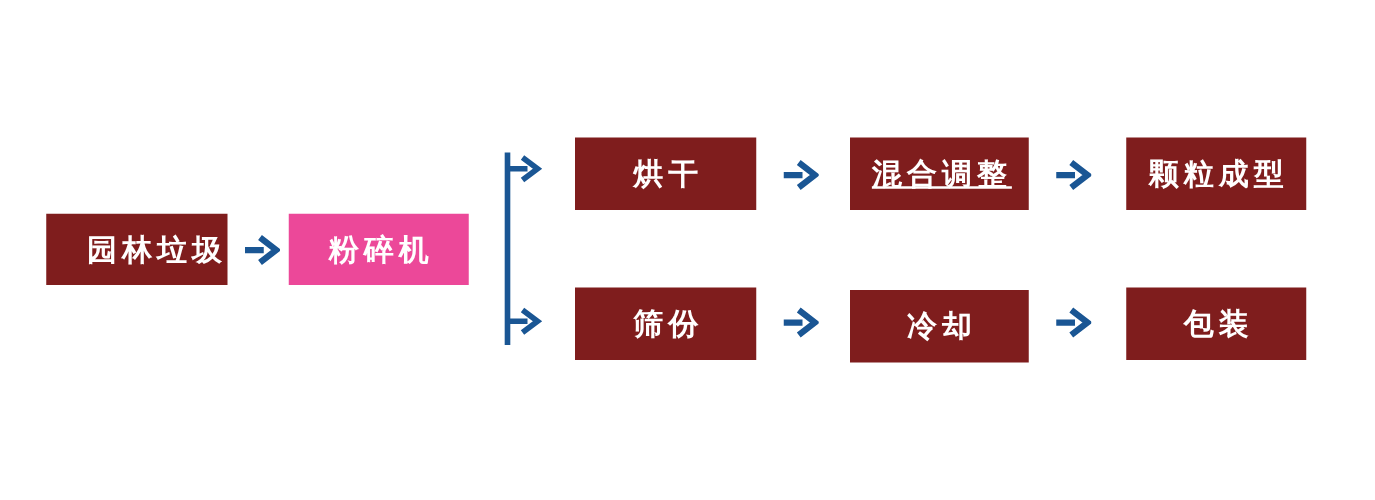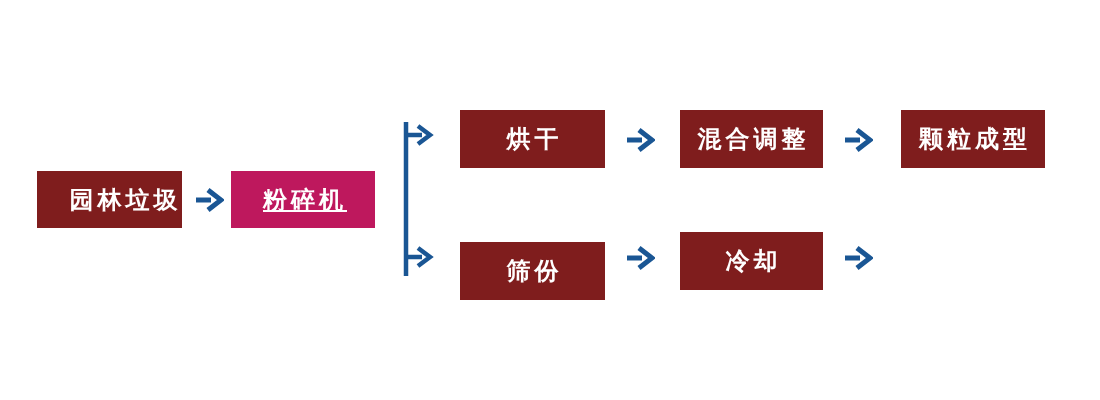--- a/index.html
+++ b/index.html
@@ -22,33 +22,33 @@
     justify-content: center;
     color: #ffffff;
     font-size: 24px;
     font-weight: bold;
     letter-spacing: 4px;
     padding-left: 4px;
     box-sizing: border-box;
     white-space: nowrap;
   }
   .node.blue { background: #7f1d1d; }
-  .node.red  { background: #be185d; text-decoration: underline; }
+  .node.red  { background: #ec4899; }
 
   
   .n-garden  { left: 37px;  top: 171px; width: 145px; height: 57px; padding-left: 32px; }
   .n-crusher { left: 231px; top: 171px; width: 144px; height: 57px; }
 
   
   .n-drying  { left: 460px; top: 110px; width: 145px; height: 58px; }
-  .n-mixing  { left: 680px; top: 110px; width: 143px; height: 58px; }
+  .n-mixing  { left: 680px; top: 110px; width: 143px; height: 58px; text-decoration: underline; }
   .n-pellet  { left: 901px; top: 110px; width: 144px; height: 58px; }
 
   
-  .n-sieve   { left: 460px; top: 230px; width: 145px; height: 58px; margin-top: 12px; }
+  .n-sieve   { left: 460px; top: 230px; width: 145px; height: 58px; }
   .n-cool    { left: 680px; top: 232px; width: 143px; height: 58px; }
   .n-pack    { left: 901px; top: 230px; width: 144px; height: 58px; }
 
   .arrow {
     position: absolute;
     width: 30px;
     height: 26px;
   }
   .arrow svg, .bracket svg { display: block; }
   .a-mid  { left: 194px; top: 187px; }
@@ -122,14 +122,15 @@
 
   <div class="node blue n-cool">冷却</div>
 
   <div class="arrow a-b2">
     <svg width="30" height="26" viewBox="0 0 30 26" xmlns="http://www.w3.org/2000/svg">
       <path d="M2 13 L17 13" stroke="#1a5694" stroke-width="5" fill="none"></path>
       <path d="M14 3 L27 13 L14 23" stroke="#1a5694" stroke-width="5" fill="none" stroke-linejoin="miter"></path>
     </svg>
   </div>
 
+  <div class="node blue n-pack">包装</div>
 
 </div>
 
 </body></html>

